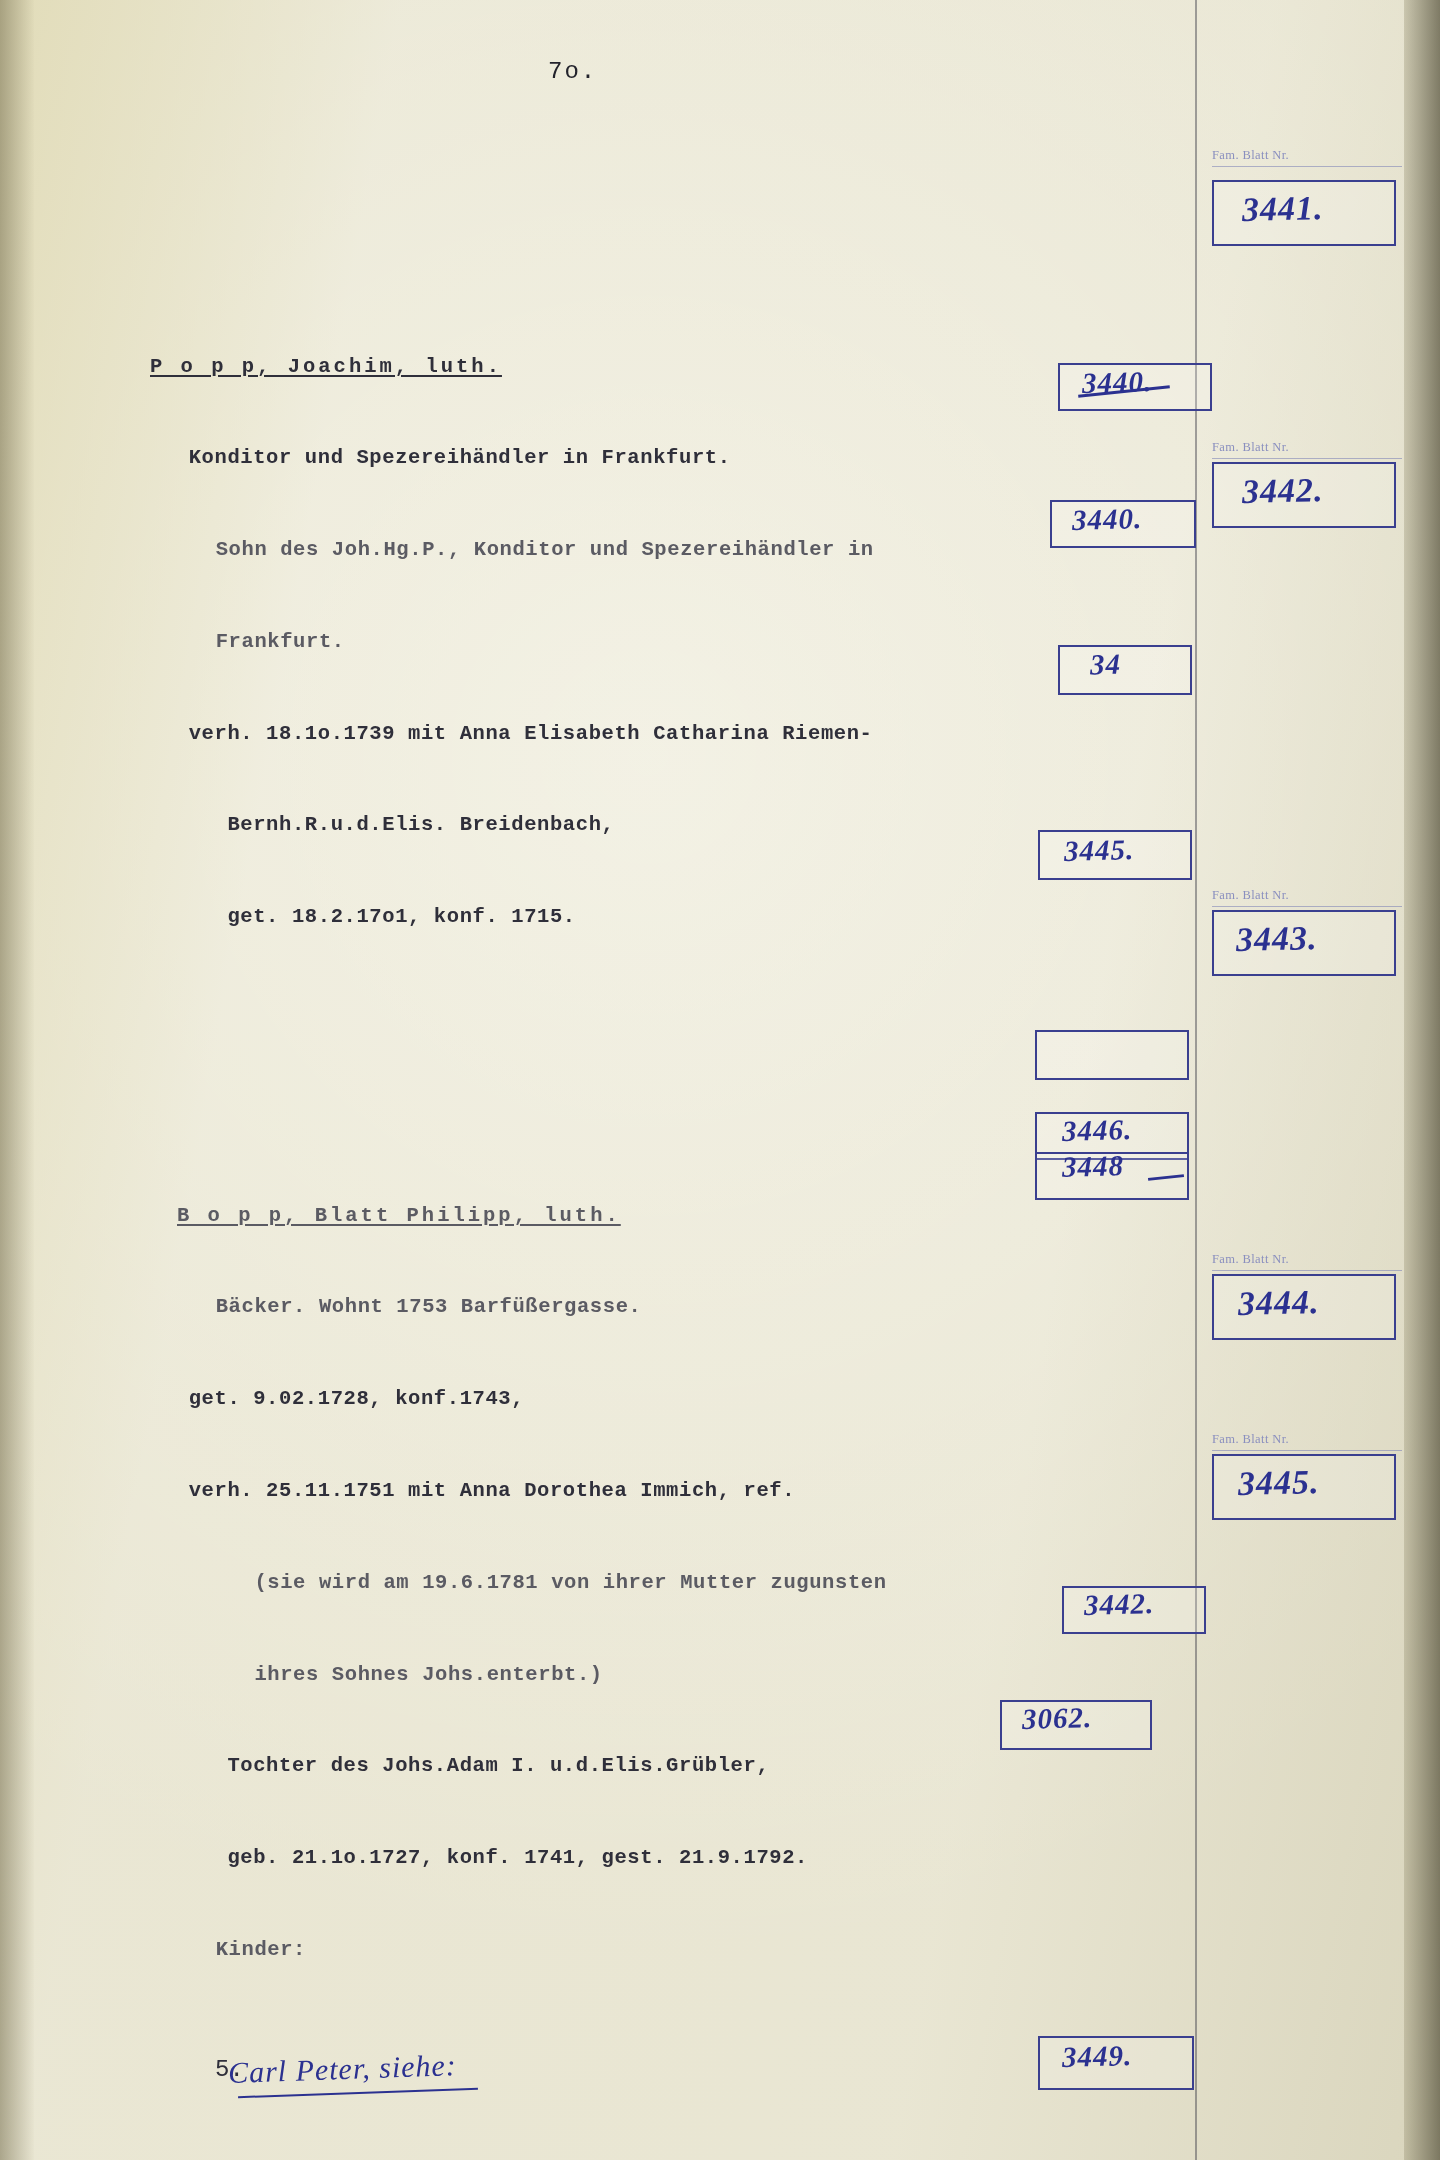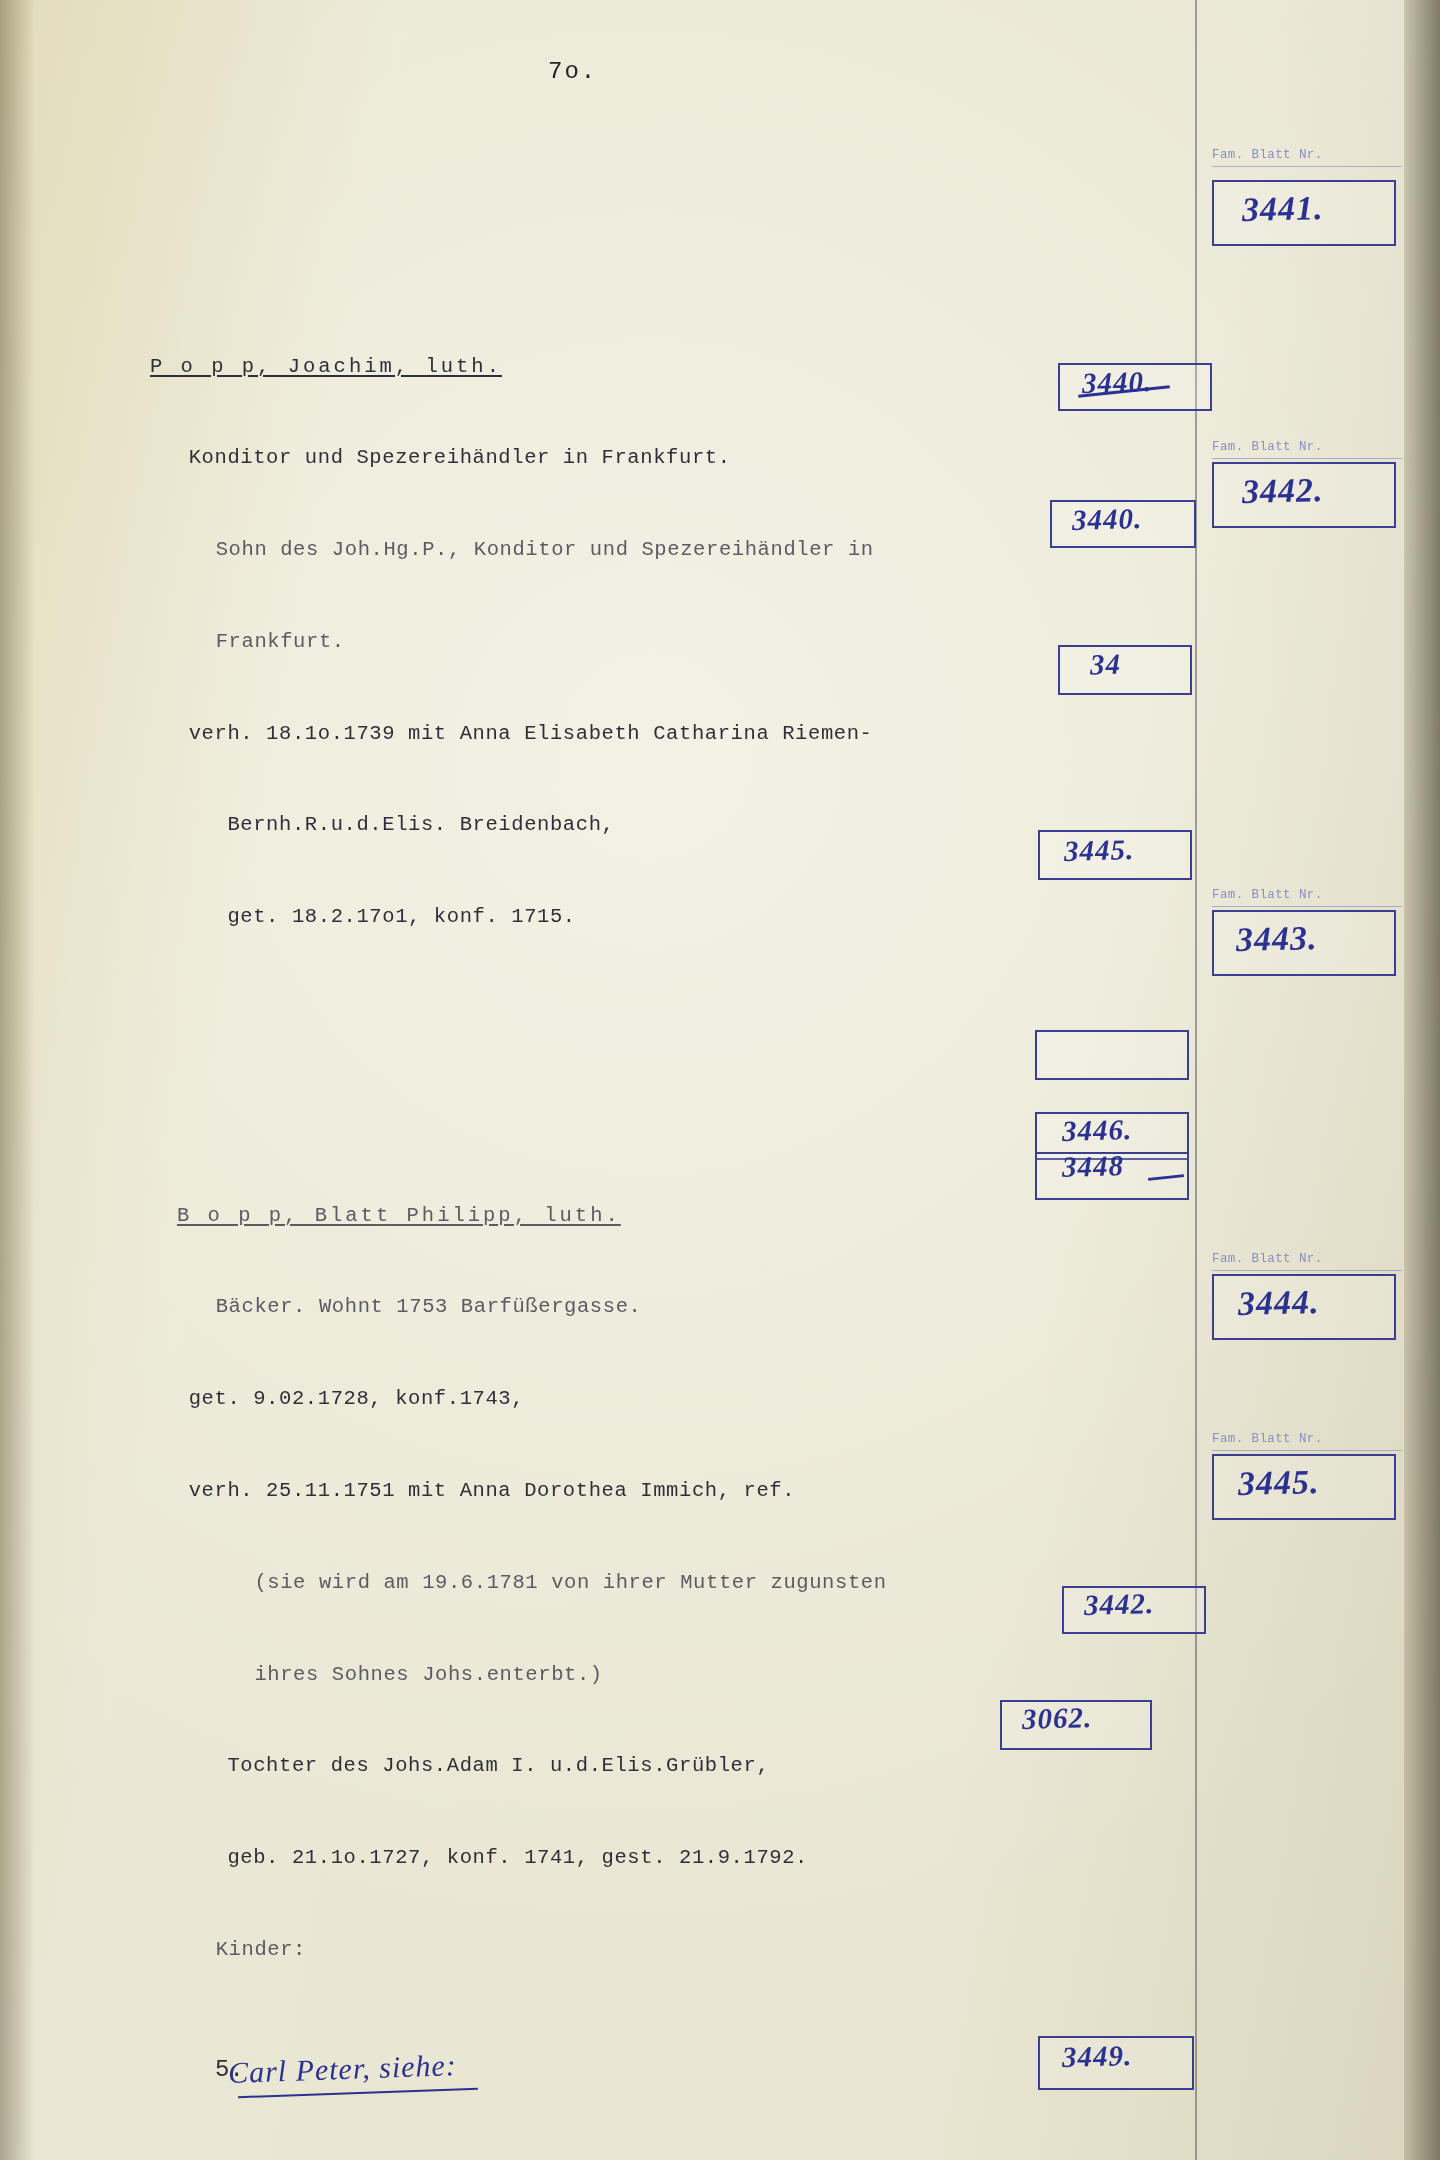--- a/index.html
+++ b/index.html
@@ -58,21 +58,21 @@
     left: 150px;
     top: 168px;
     width: 1040px;
     font-size: 20.5px;
     line-height: 30.6px;
     letter-spacing: 0.6px;
     white-space: pre;
     color: #2f2f3a;
   }
   .blk { margin-bottom: 23px; }
-  .ln { display: block; min-height: 30.6px; }
+  .ln { display: block; min-height: 30.6px; font-weight: bold; }
   .faint { color: #5b5b63; margin-left: 27px; }
   .u { text-decoration: underline; text-underline-offset: 3px; }
   .name { letter-spacing: 3px; }
 
   
   .stampbox {
     position: absolute;
     border: 2px solid #3a3f8f;
     background: rgba(255,255,255,0.18);
   }
@@ -82,21 +82,21 @@
     font-style: italic;
     font-weight: bold;
     color: #2b3190;
     font-size: 34px;
     letter-spacing: 1px;
     transform: rotate(-1.5deg);
   }
   .stampnum.sm { font-size: 29px; }
   .famlabel {
     position: absolute;
-    font-family: Liberation Mono, monospace;
+    font-family: Liberation Serif, serif;
     font-size: 12.5px;
     color: #8a8fbf;
     letter-spacing: 0.4px;
   }
   .famline {
     position: absolute;
     height: 1px;
     background: rgba(120,126,180,0.55);
   }
   .strike {

